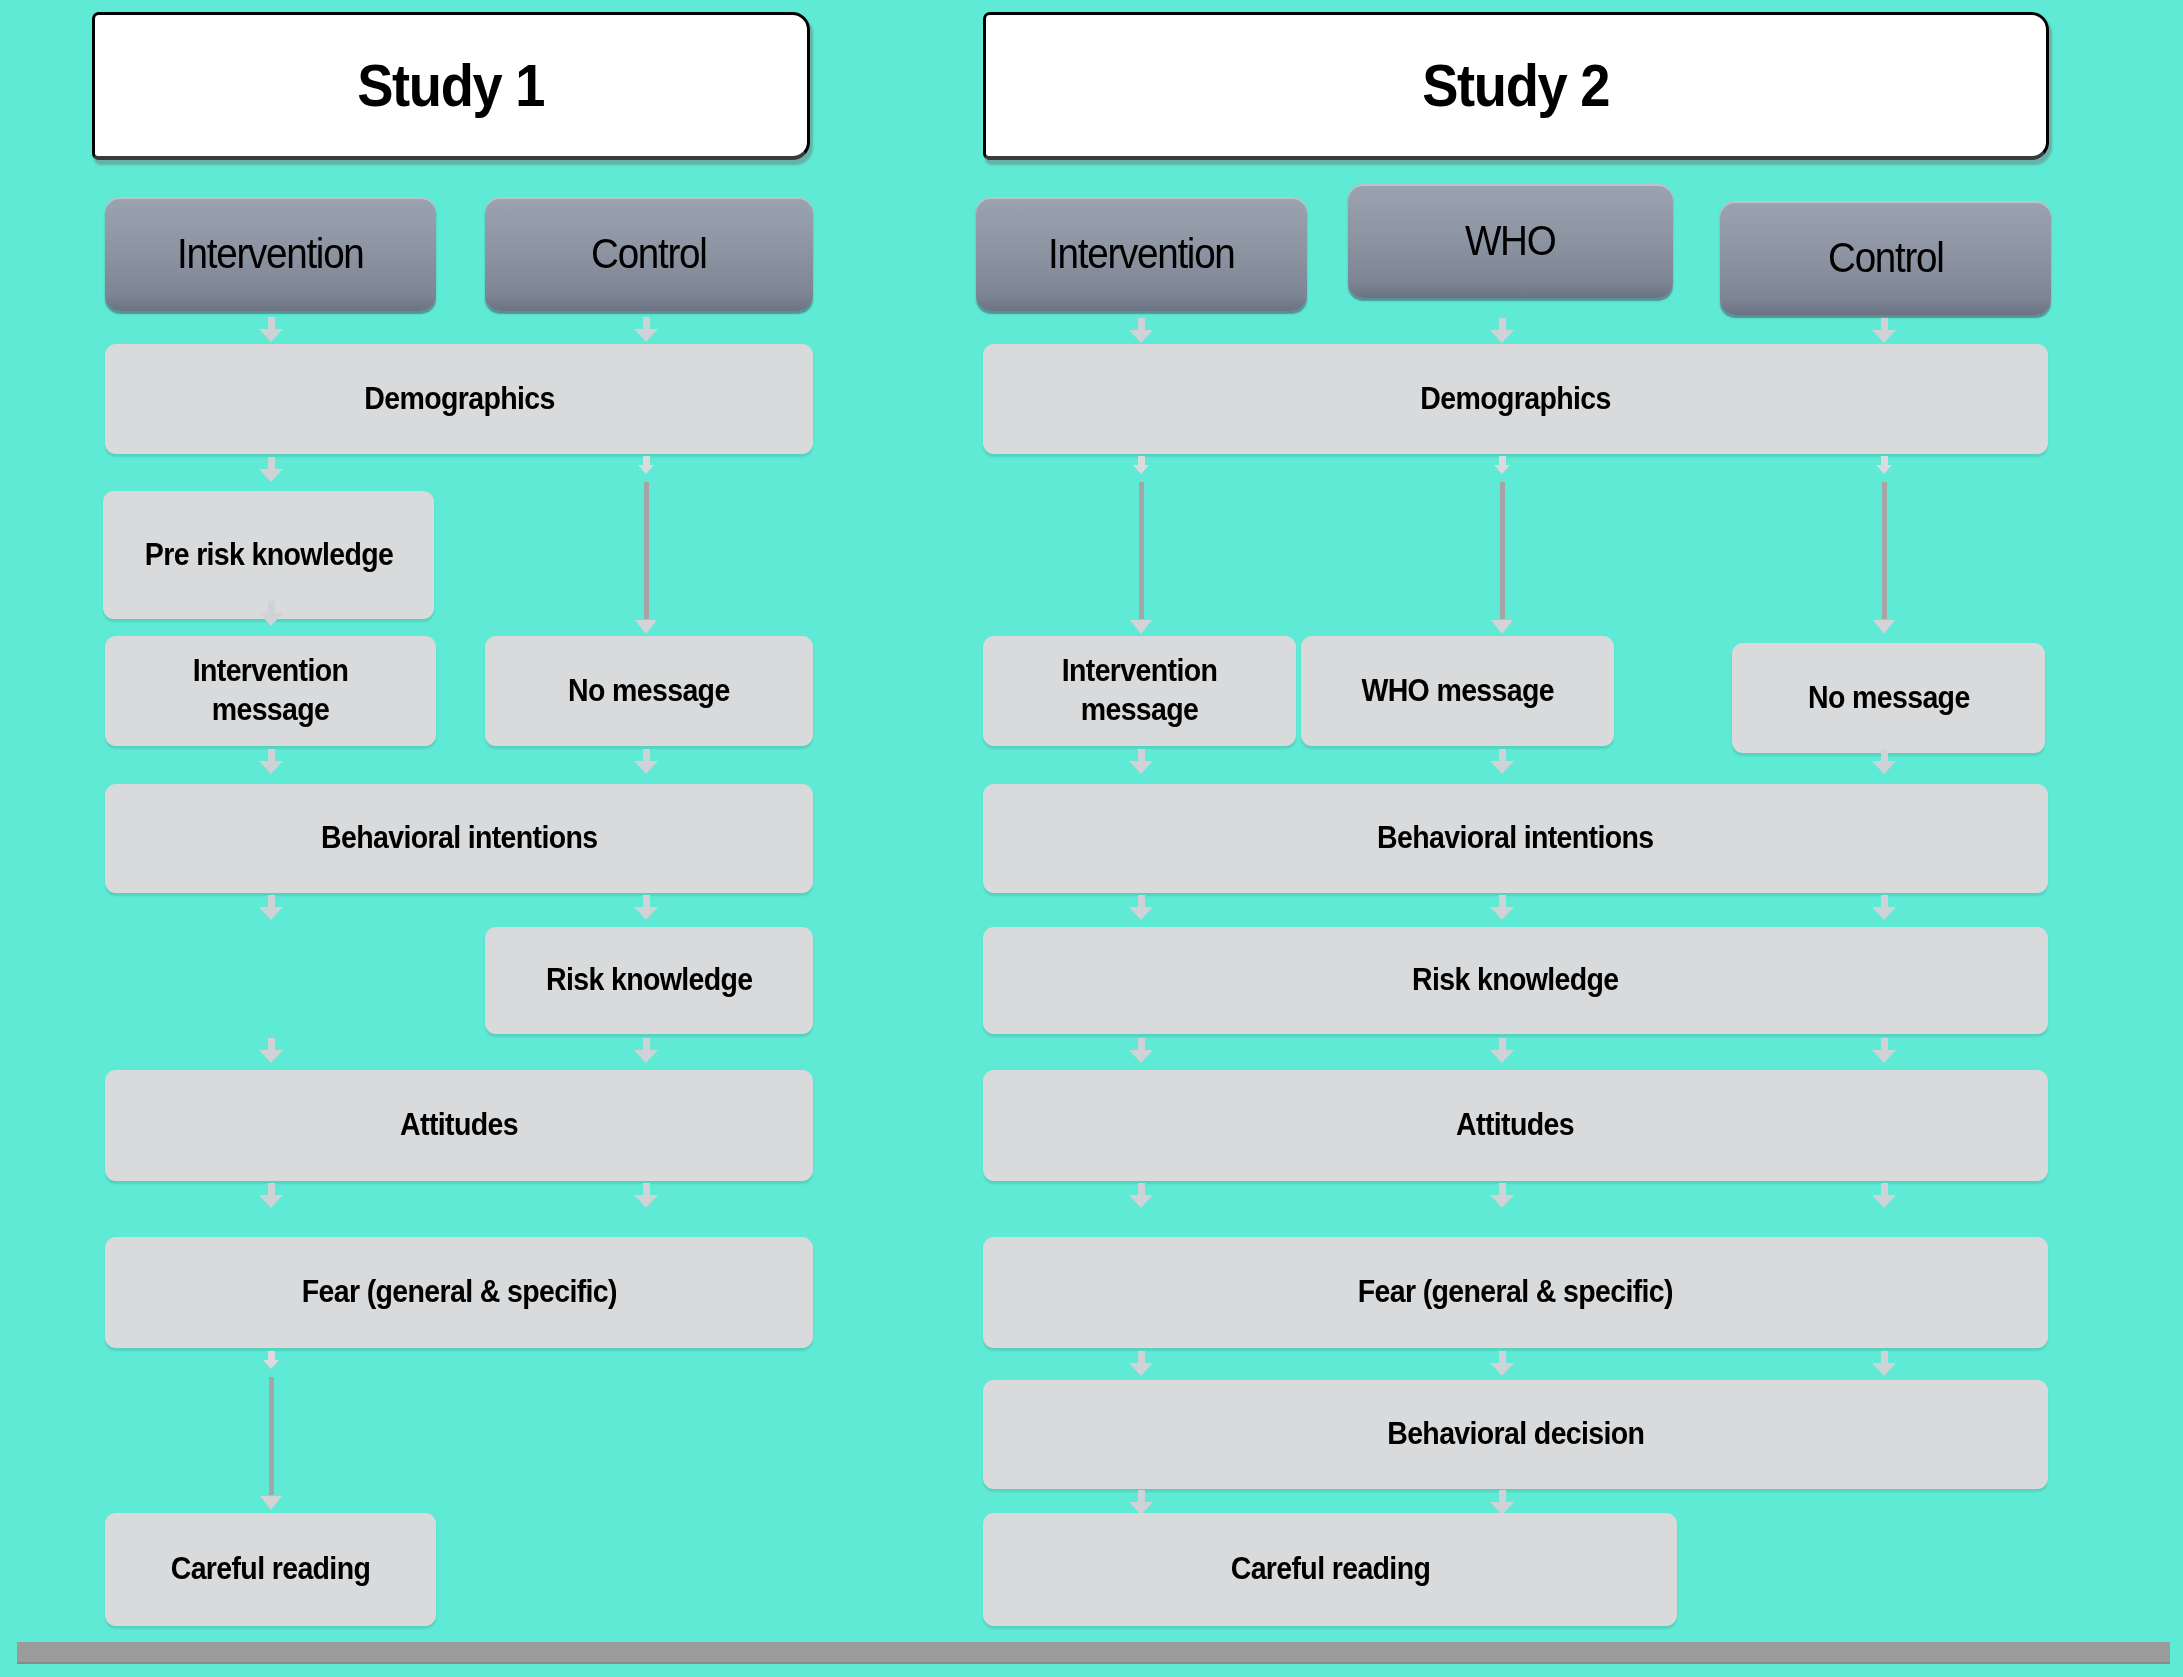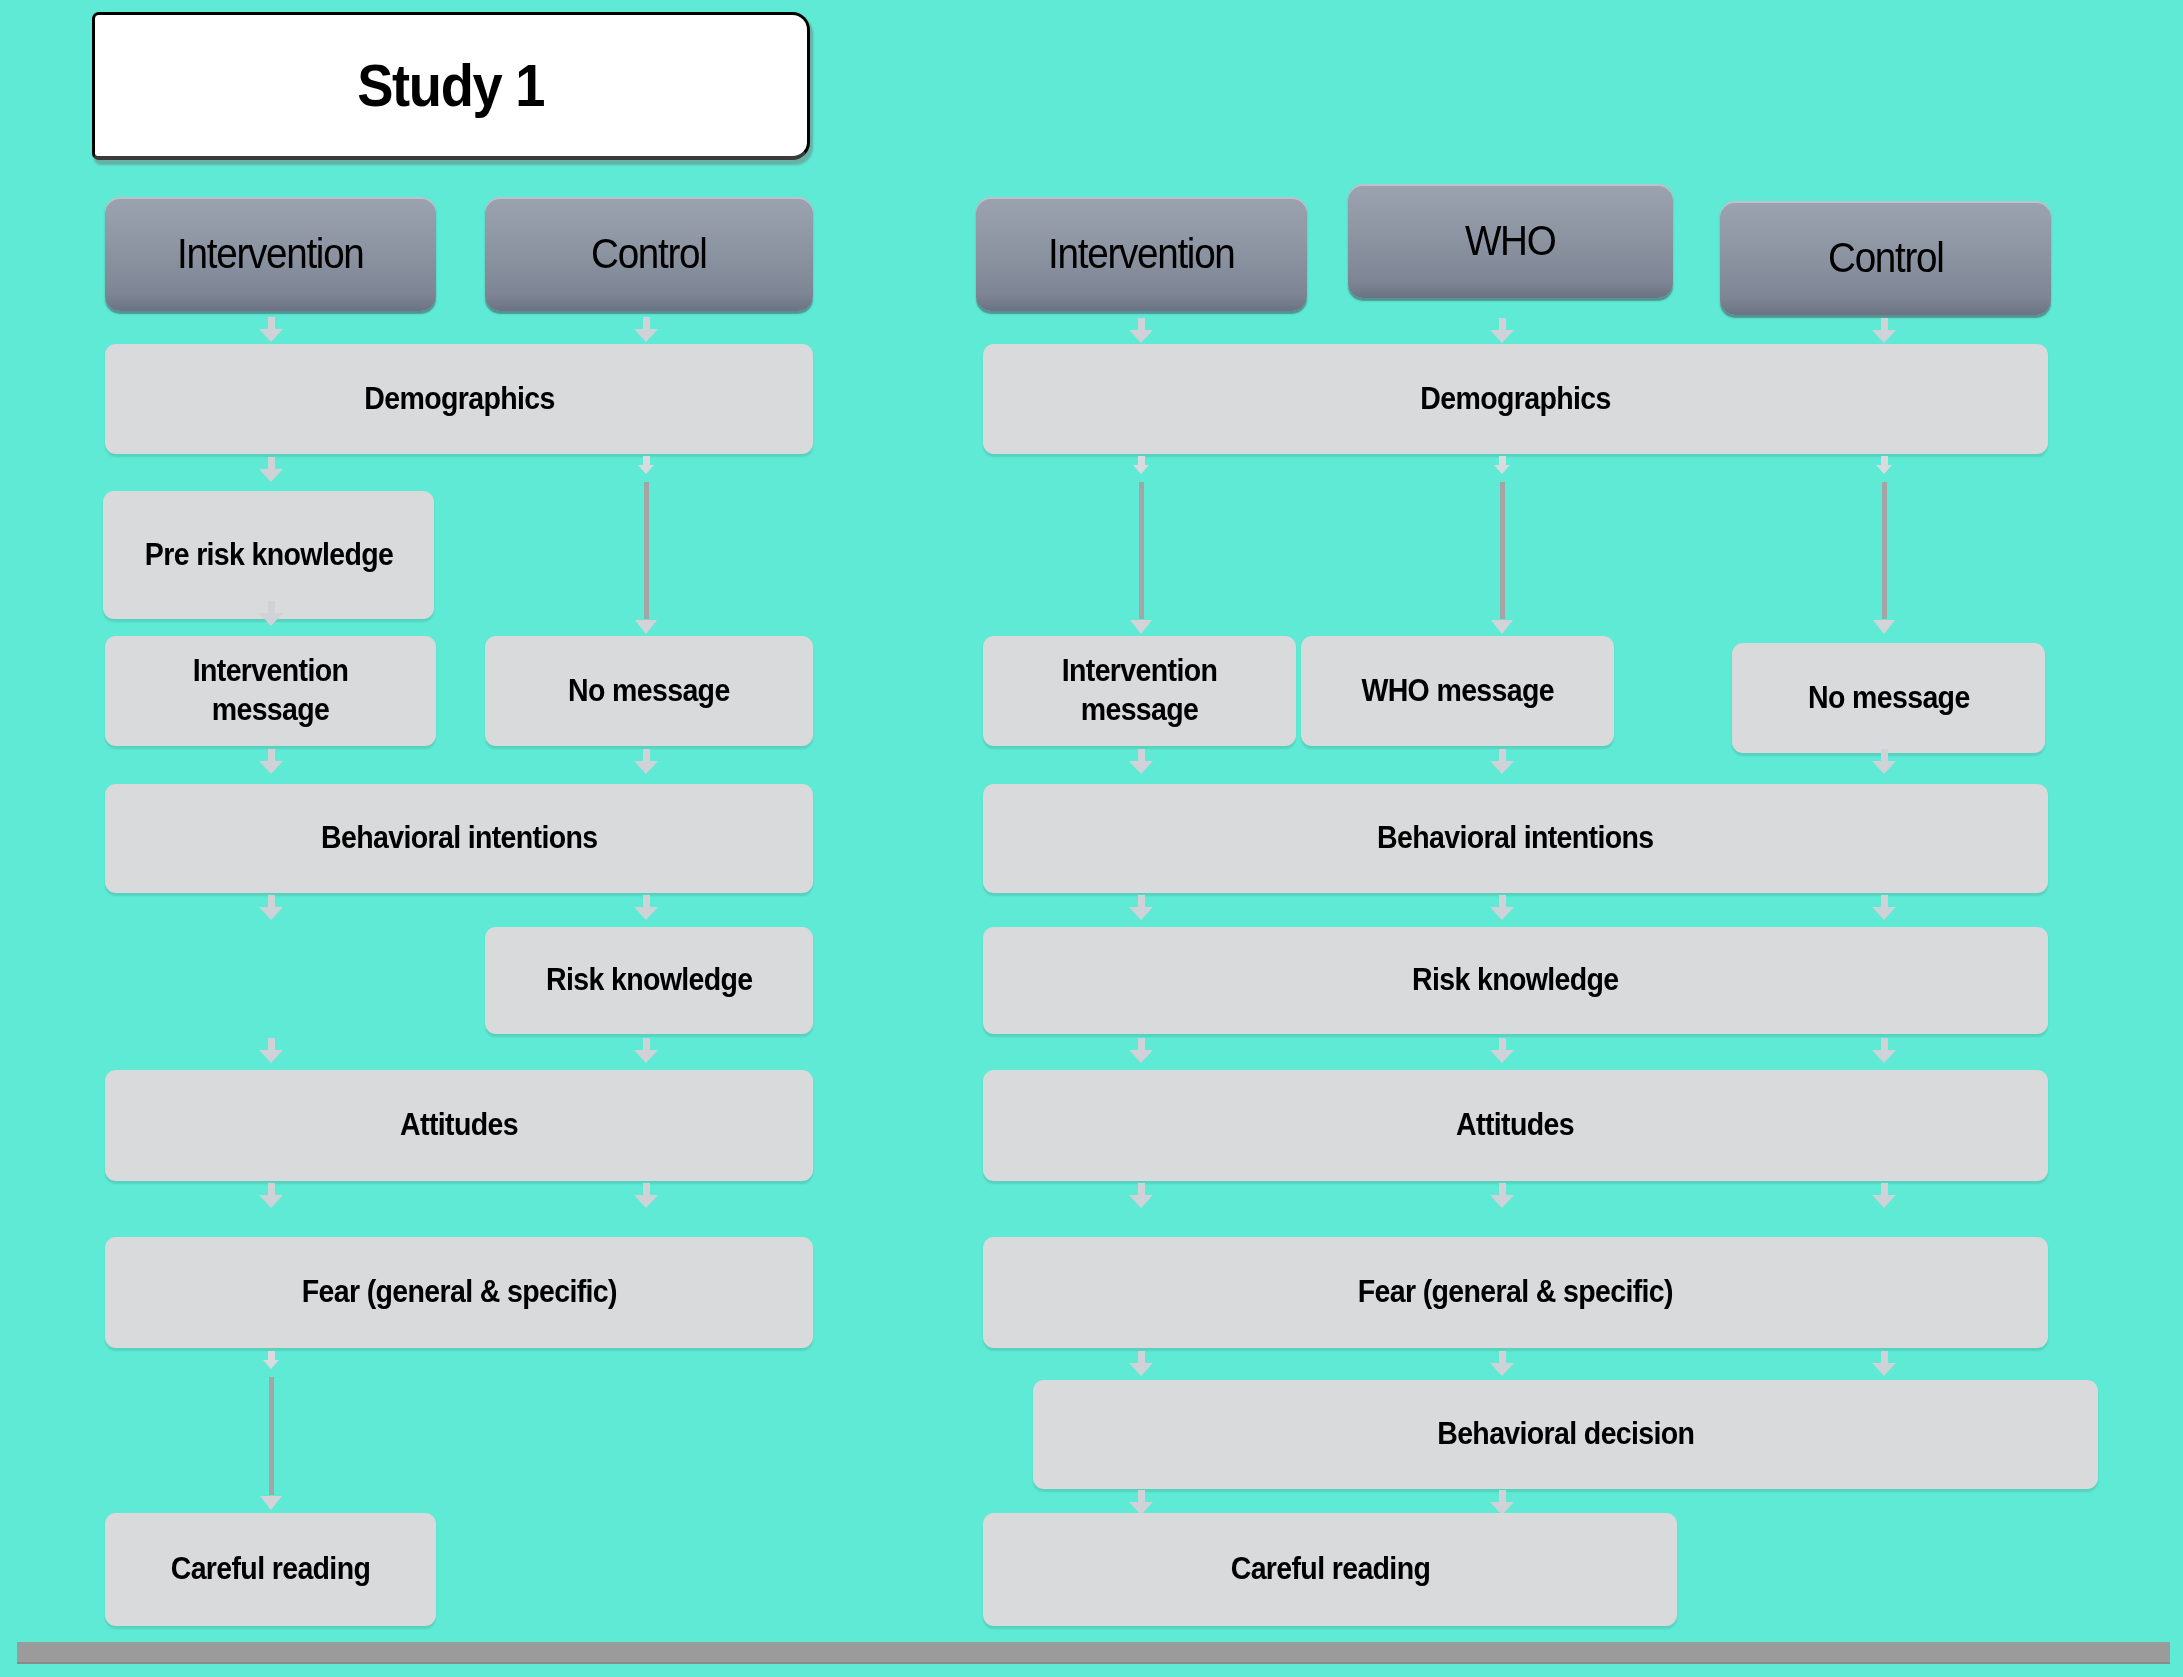--- a/index.html
+++ b/index.html
@@ -180,20 +180,23 @@
         <span class="ahead"></span>
     </div>
 
     <div class="box light" style="left:105px;top:1513px;width:331px;height:113px">
       <span class="lbl">Careful reading</span>
     </div>
   </section>
 
   <section class="panel">
 
+    <div class="box hdr" style="left:983px;top:12.2px;width:1066px;height:148px">
+      <span class="lbl">Study 2</span>
+    </div>
 
     <div class="box dark" style="left:976px;top:197px;width:331px;height:114px">
       <span class="lbl">Intervention</span>
     </div>
     <div class="box dark" style="left:1348px;top:184px;width:325px;height:114px">
       <span class="lbl">WHO</span>
     </div>
     <div class="box dark" style="left:1720px;top:201px;width:331px;height:114px">
       <span class="lbl">Control</span>
     </div>
@@ -318,21 +321,21 @@
       </div>
     <div class="asm" style="left:1490px;top:1351px">
         <span class="stem"></span>
         <span class="head"></span>
       </div>
     <div class="asm" style="left:1872px;top:1351px">
         <span class="stem"></span>
         <span class="head"></span>
       </div>
 
-    <div class="box light" style="left:1033px;top:1380px;width:1065px;height:109px">
+    <div class="box light" style="left:983px;top:1380px;width:1065px;height:109px">
       <span class="lbl">Behavioral decision</span>
     </div>
 
     <div class="asm" style="left:1129px;top:1490px">
         <span class="stem"></span>
         <span class="head"></span>
       </div>
     <div class="asm" style="left:1490px;top:1490px">
         <span class="stem"></span>
         <span class="head"></span>

